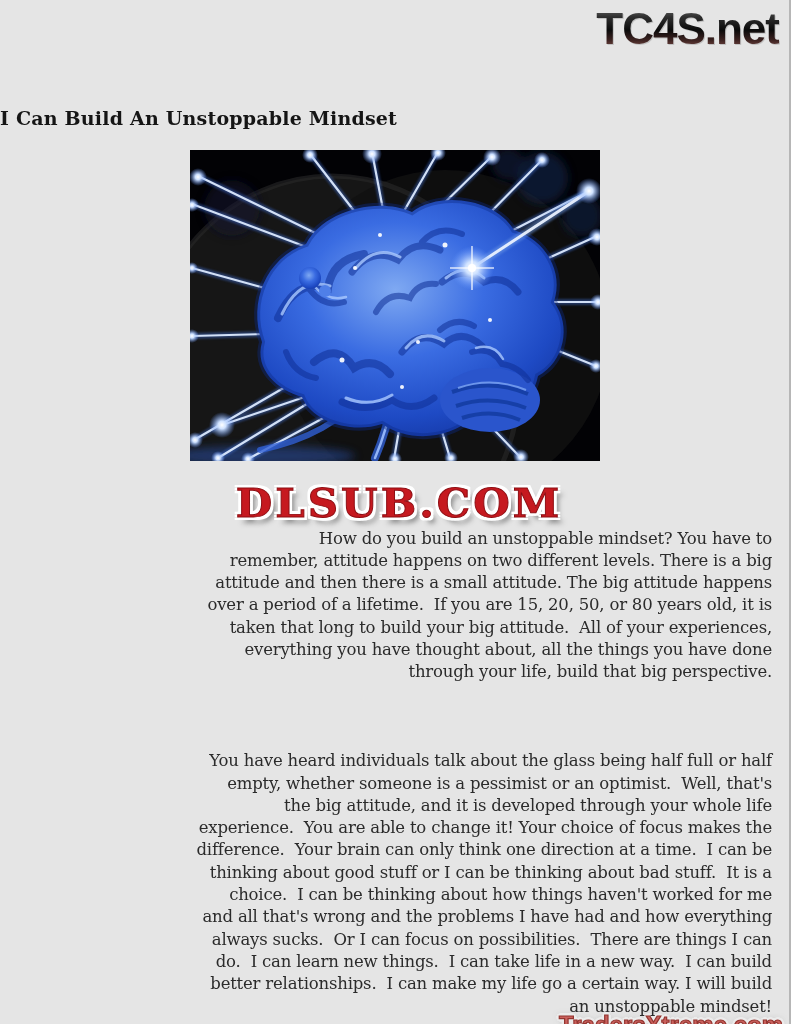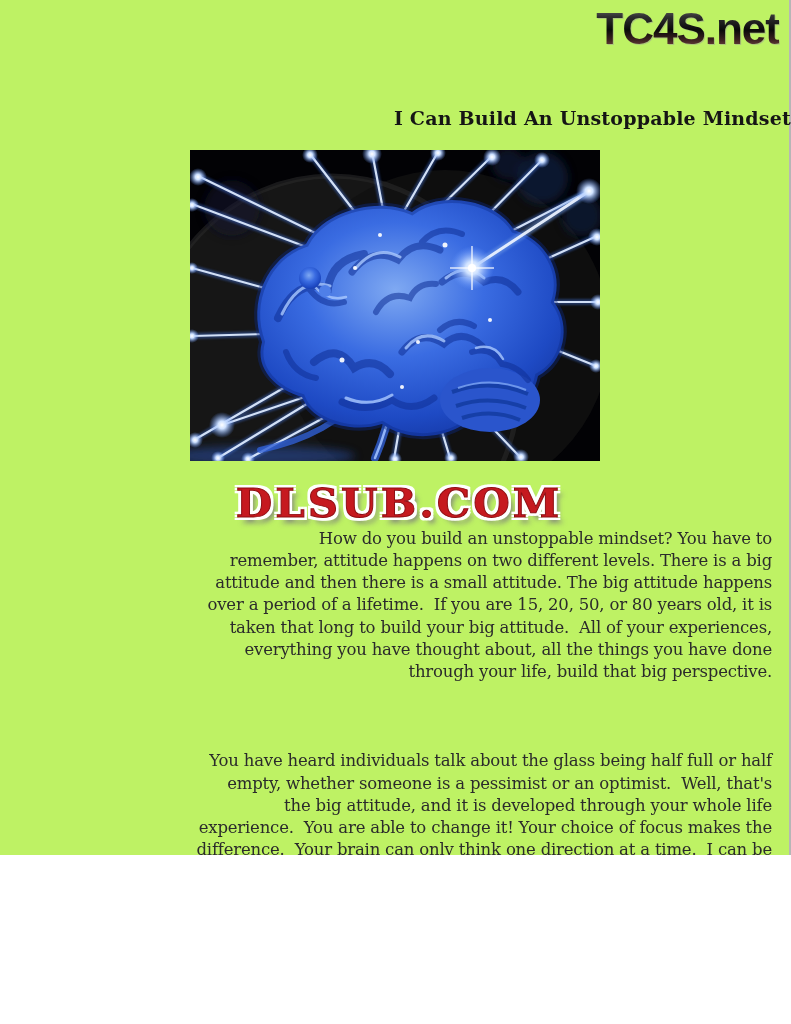--- a/index.html
+++ b/index.html
@@ -1,30 +1,30 @@
 <!DOCTYPE html>
 <html><head>
 <meta charset="utf-8">
 <style>
   html,body { margin:0; padding:0; }
   body { width:791px; height:1024px; background:#ffffff; font-family:"Liberation Sans",sans-serif; }
-  .page { position:relative; width:791px; height:855px; background:#bef264; overflow:hidden; }
+  .page { position:relative; width:791px; height:1024px; background:#e5e5e5; overflow:hidden; }
 
   .page-edge { position:absolute; top:0; right:0; width:2px; height:100%; background:#b6b6b6; }
 
   .site-logo {
     position:absolute; top:4px; right:12px;
     font-family:"Liberation Sans",sans-serif; font-weight:bold; font-size:44px; letter-spacing:-1px;
     background:linear-gradient(180deg,#787878 0%,#2e2e2e 26%,#0a0a0a 52%,#3c2220 72%,#96605b 97%);
     -webkit-background-clip:text; background-clip:text; color:transparent;
     filter:drop-shadow(1px 1px 0 rgba(150,150,150,0.45));
   }
 
   .article-title {
-    position:absolute; top:107px; left:0; width:791px; margin:0; text-align:right;
+    position:absolute; top:107px; left:0; width:791px; margin:0; text-align:left;
     font-family:"DejaVu Serif","Liberation Serif",serif; font-weight:bold; font-size:19px;
     color:#151515; letter-spacing:0.2px;
   }
 
   .brain-figure { position:absolute; left:190px; top:150px; width:410px; height:311px; }
 
   .article-body {
     position:absolute; left:112px; top:483px; width:660px;
     font-family:"DejaVu Serif","Liberation Serif",serif; font-size:16.5px; line-height:22.3px;
     letter-spacing:-0.2px; color:#2b2b2b; white-space:pre; z-index:2;

